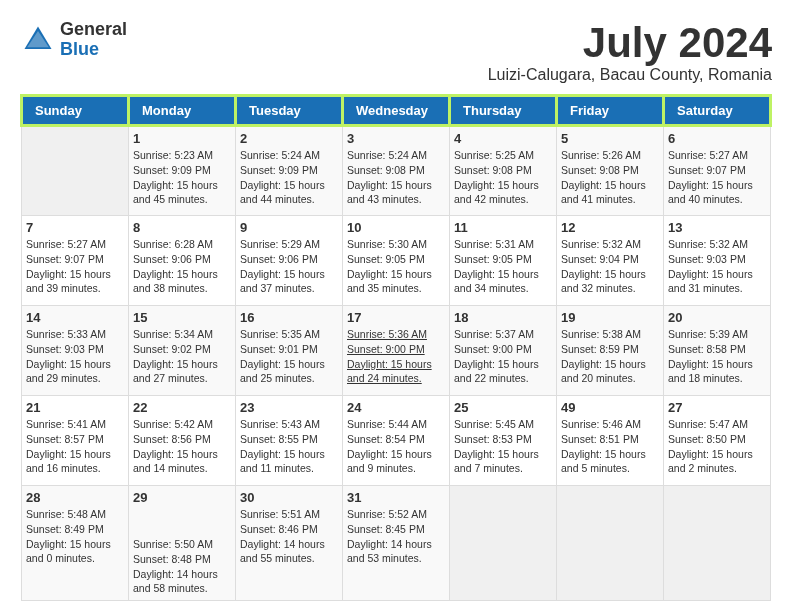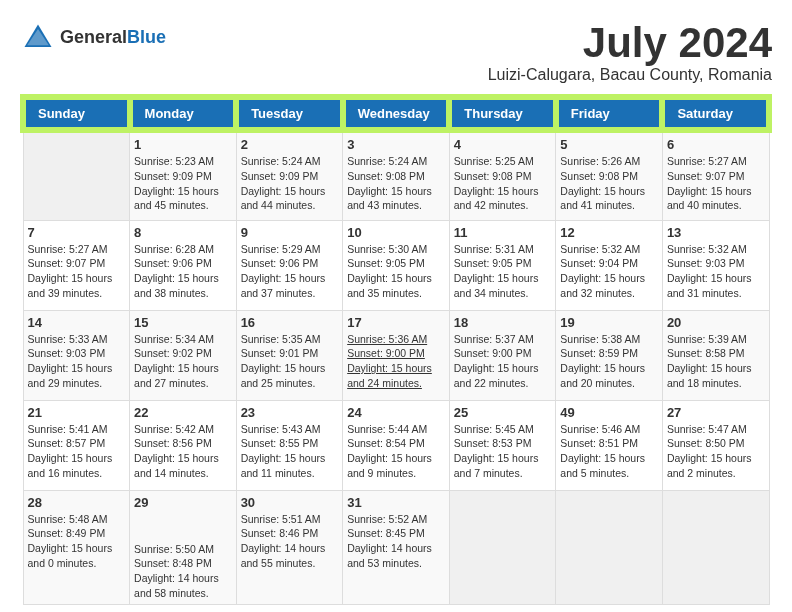--- a/index.html
+++ b/index.html
@@ -15,21 +15,21 @@
       justify-content: space-between;
       align-items: flex-start;
       margin-bottom: 10px;
     }
     .logo {
       display: flex;
       align-items: center;
     }
     .logo-text {
       display: flex;
-      flex-direction: row;
+      flex-direction: column;
       line-height: 1.1;
     }
     .logo-general {
       font-size: 18px;
       font-weight: bold;
       color: #333;
     }
     .logo-blue {
       font-size: 18px;
       font-weight: bold;
@@ -60,21 +60,21 @@
     }
     thead tr {
       background-color: #1a6fb5;
       color: #fff;
     }
     thead th {
       padding: 6px 12px;
       text-align: left;
       font-size: 13px;
       font-weight: bold;
-      border: 6px solid #bef264;
+      border: 3px solid #bef264;
     }
     tbody tr {
       vertical-align: top;
     }
     tbody td {
       border: 1px solid #ddd;
       padding: 4px;
       height: 90px;
       width: 14.28%;
       color: #333;

